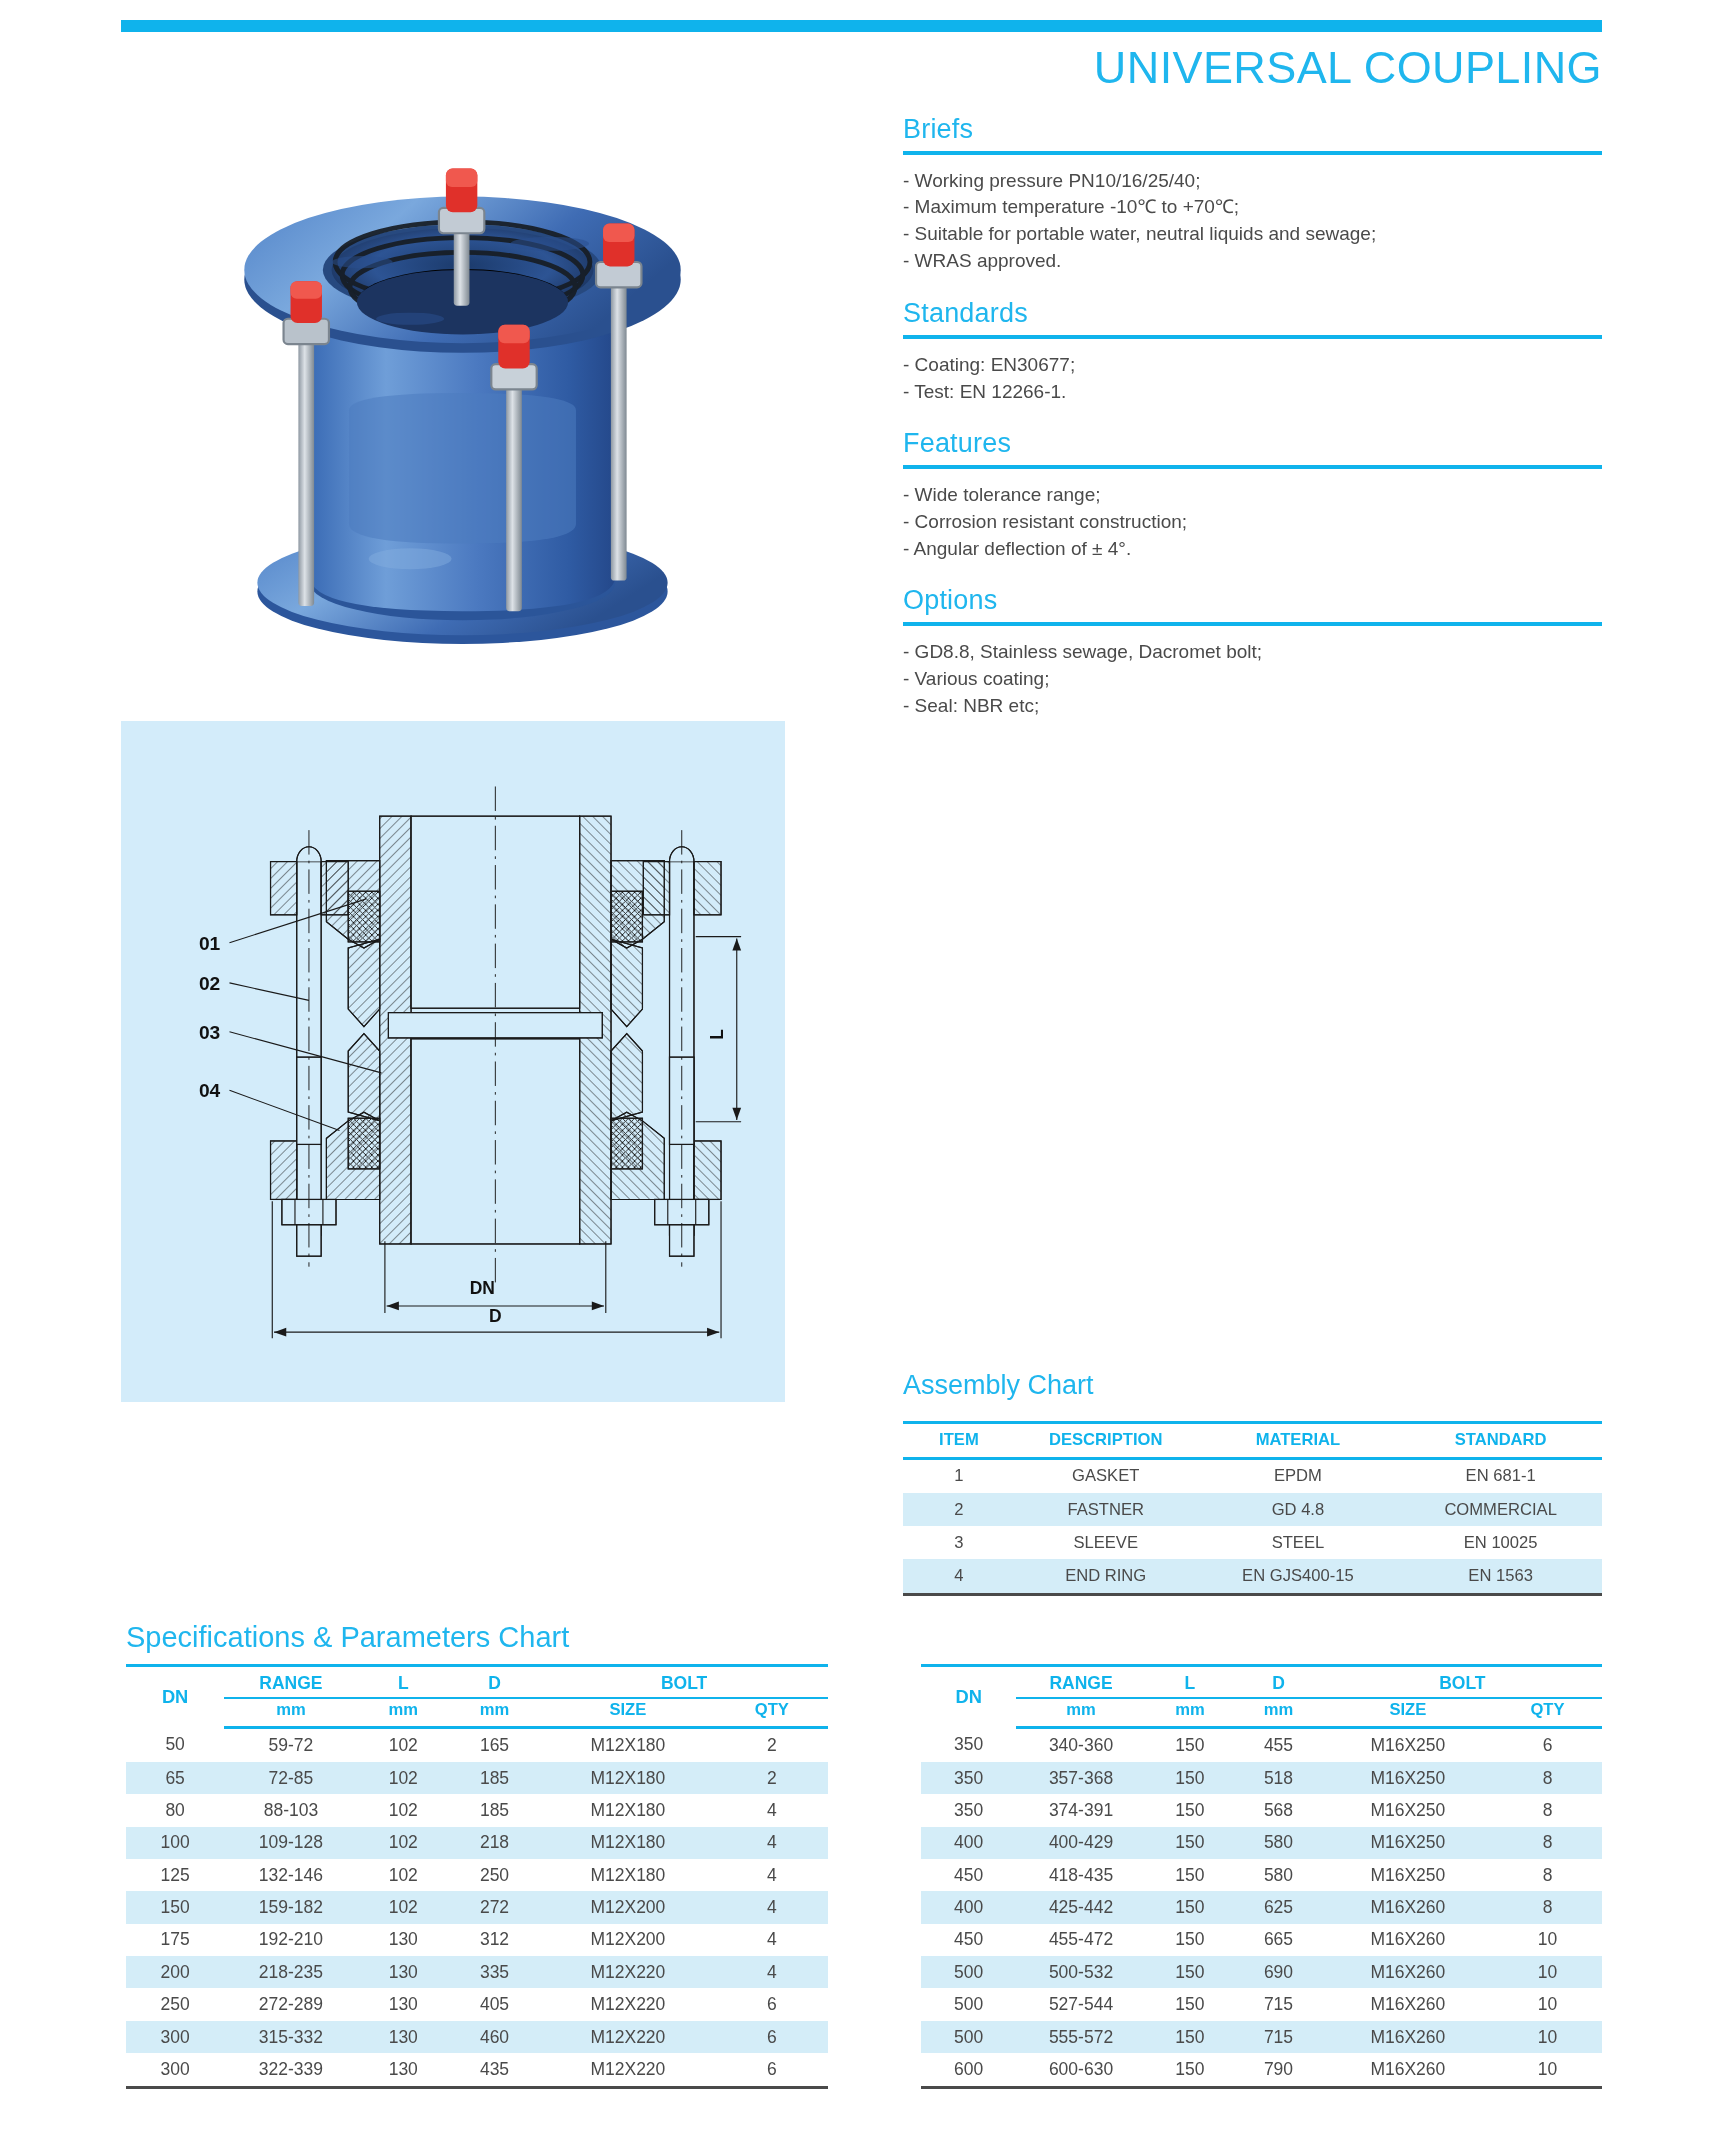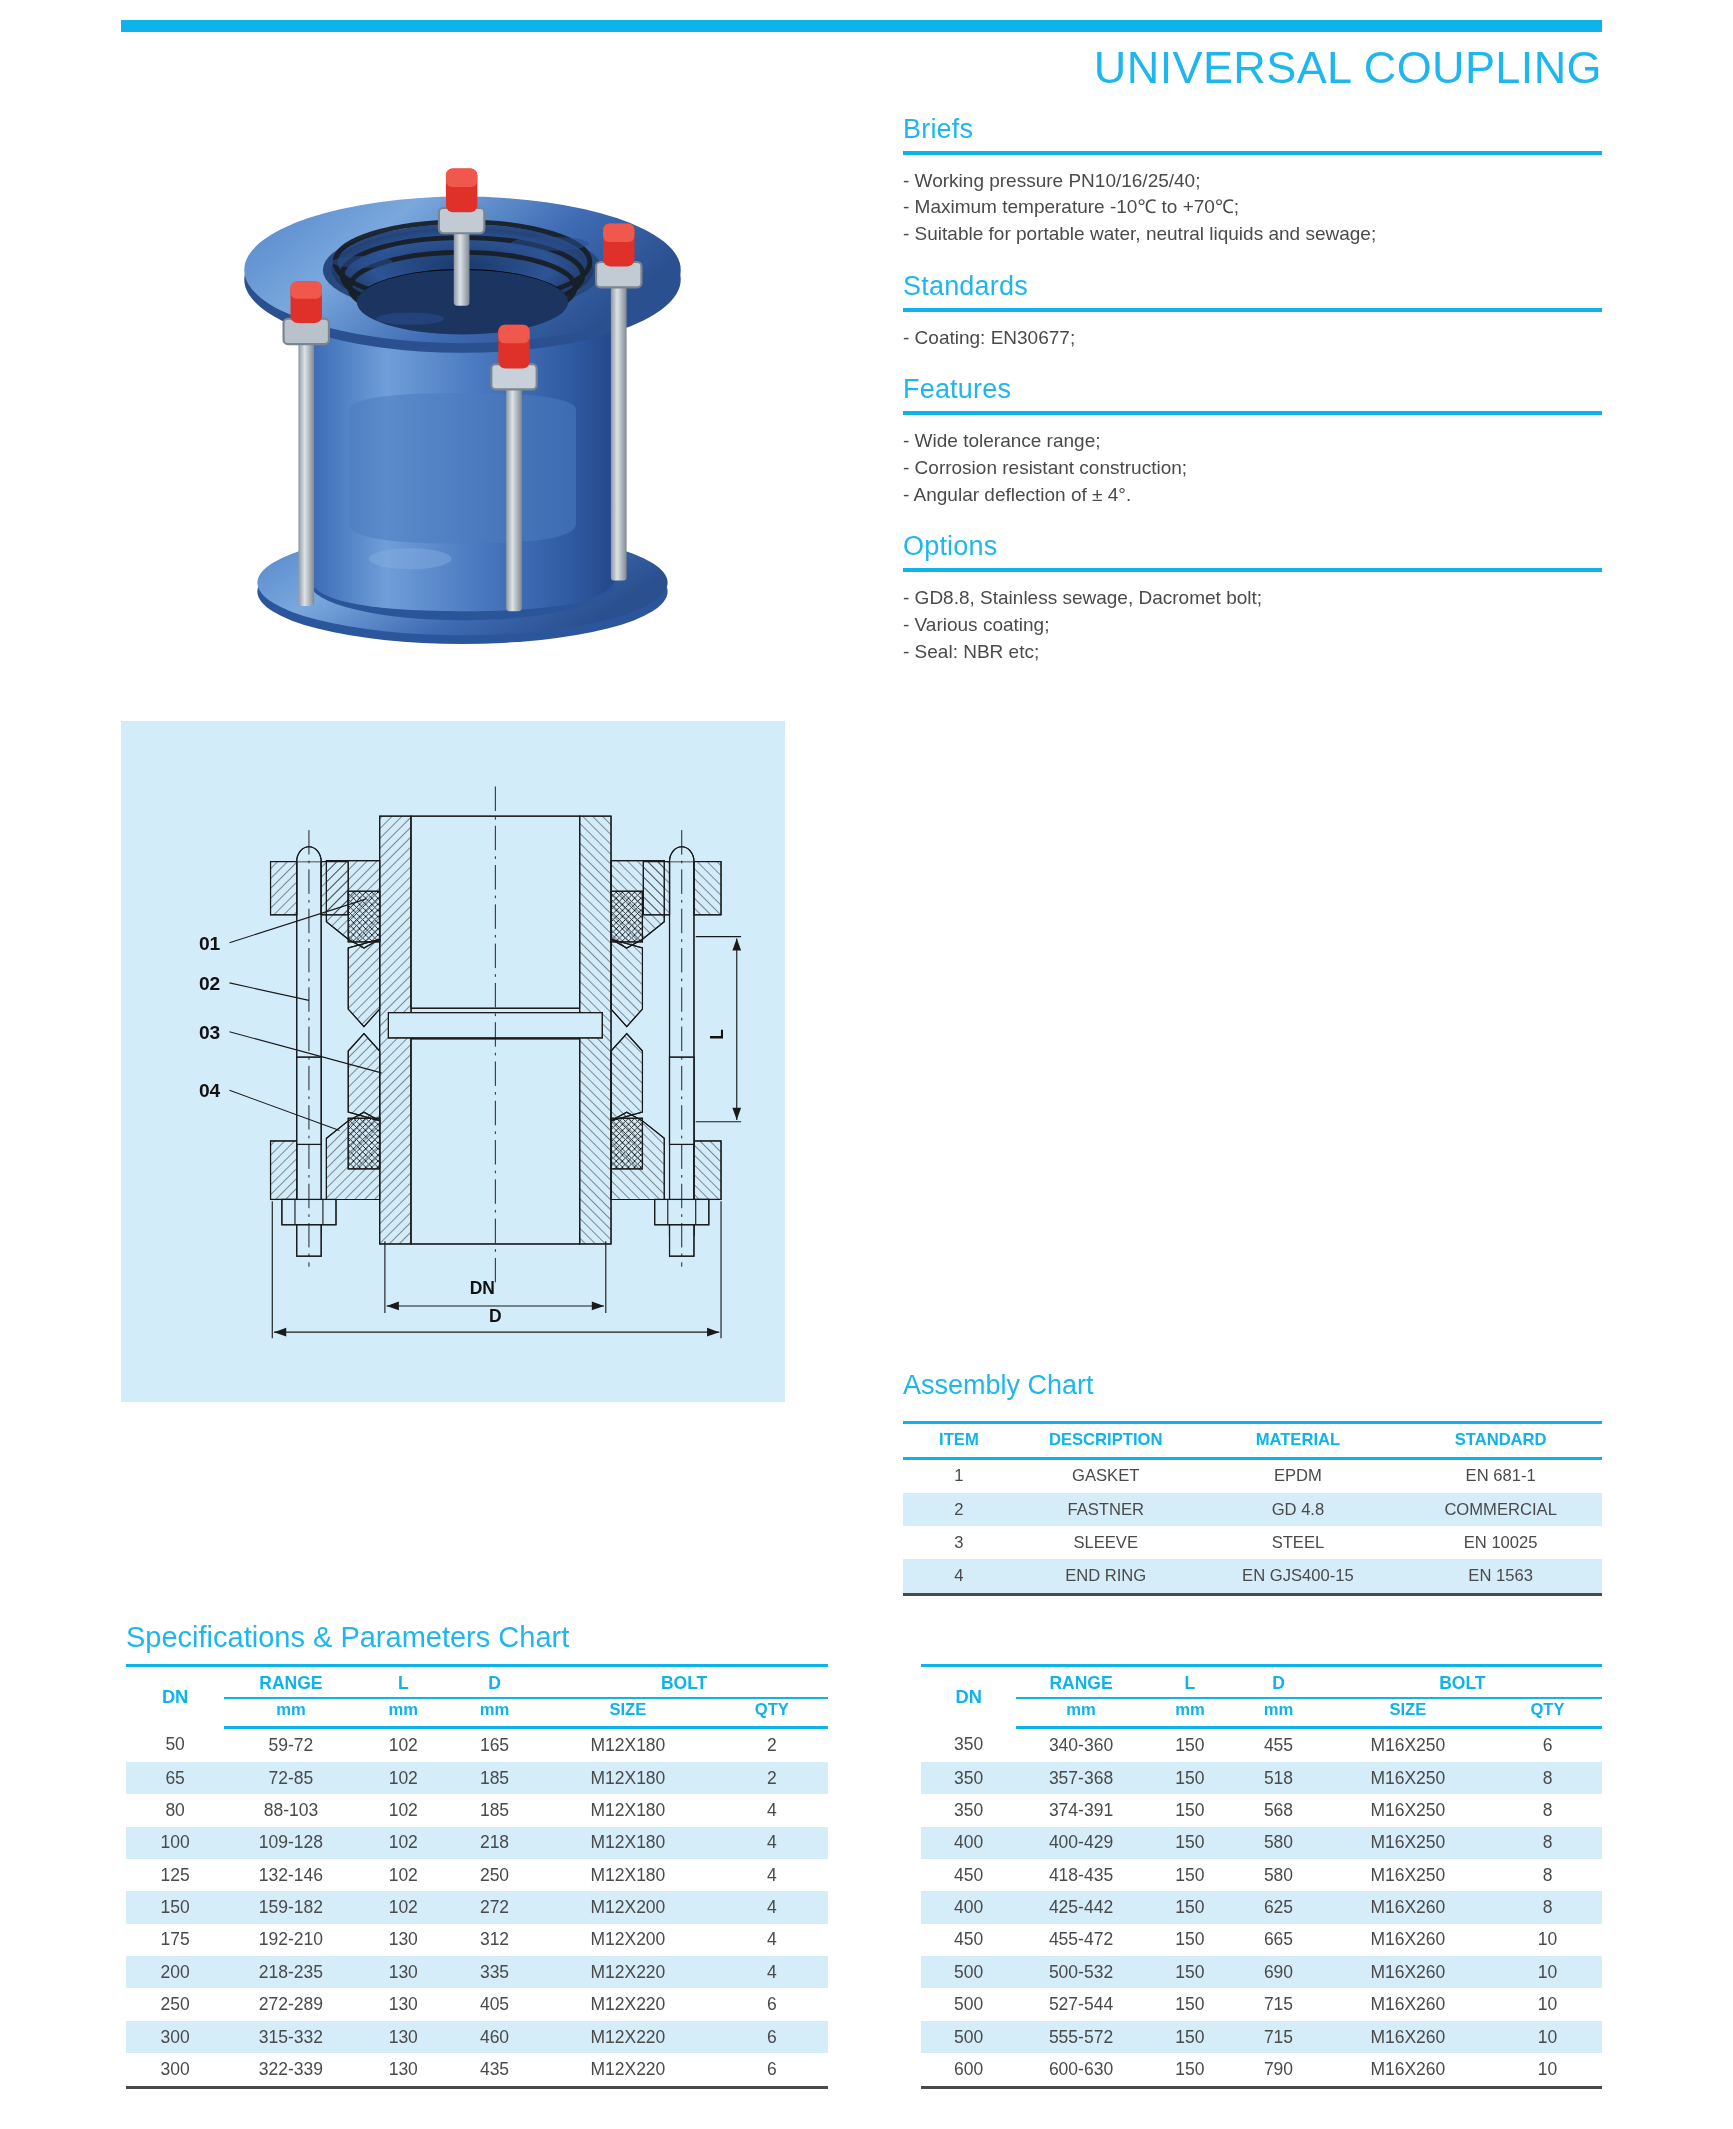--- a/index.html
+++ b/index.html
@@ -204,28 +204,30 @@
   <div class="rightcol">
     <div class="doc-title">UNIVERSAL COUPLING</div>
 
     <div class="sec">
       <div class="sec-head">Briefs</div>
       <div class="sec-rule"></div>
       <div class="bullets">
         <div class="bullet">- Working pressure PN10/16/25/40;</div>
         <div class="bullet">- Maximum temperature -10℃ to +70℃;</div>
         <div class="bullet">- Suitable for portable water, neutral liquids and sewage;</div>
+        <div class="bullet">- WRAS approved.</div>
       </div>
     </div>
 
     <div class="sec">
       <div class="sec-head">Standards</div>
       <div class="sec-rule"></div>
       <div class="bullets">
         <div class="bullet">- Coating: EN30677;</div>
+        <div class="bullet">- Test: EN 12266-1.</div>
       </div>
     </div>
 
     <div class="sec">
       <div class="sec-head">Features</div>
       <div class="sec-rule"></div>
       <div class="bullets">
         <div class="bullet">- Wide tolerance range;</div>
         <div class="bullet">- Corrosion resistant construction;</div>
         <div class="bullet">- Angular deflection of ± 4°.</div>

